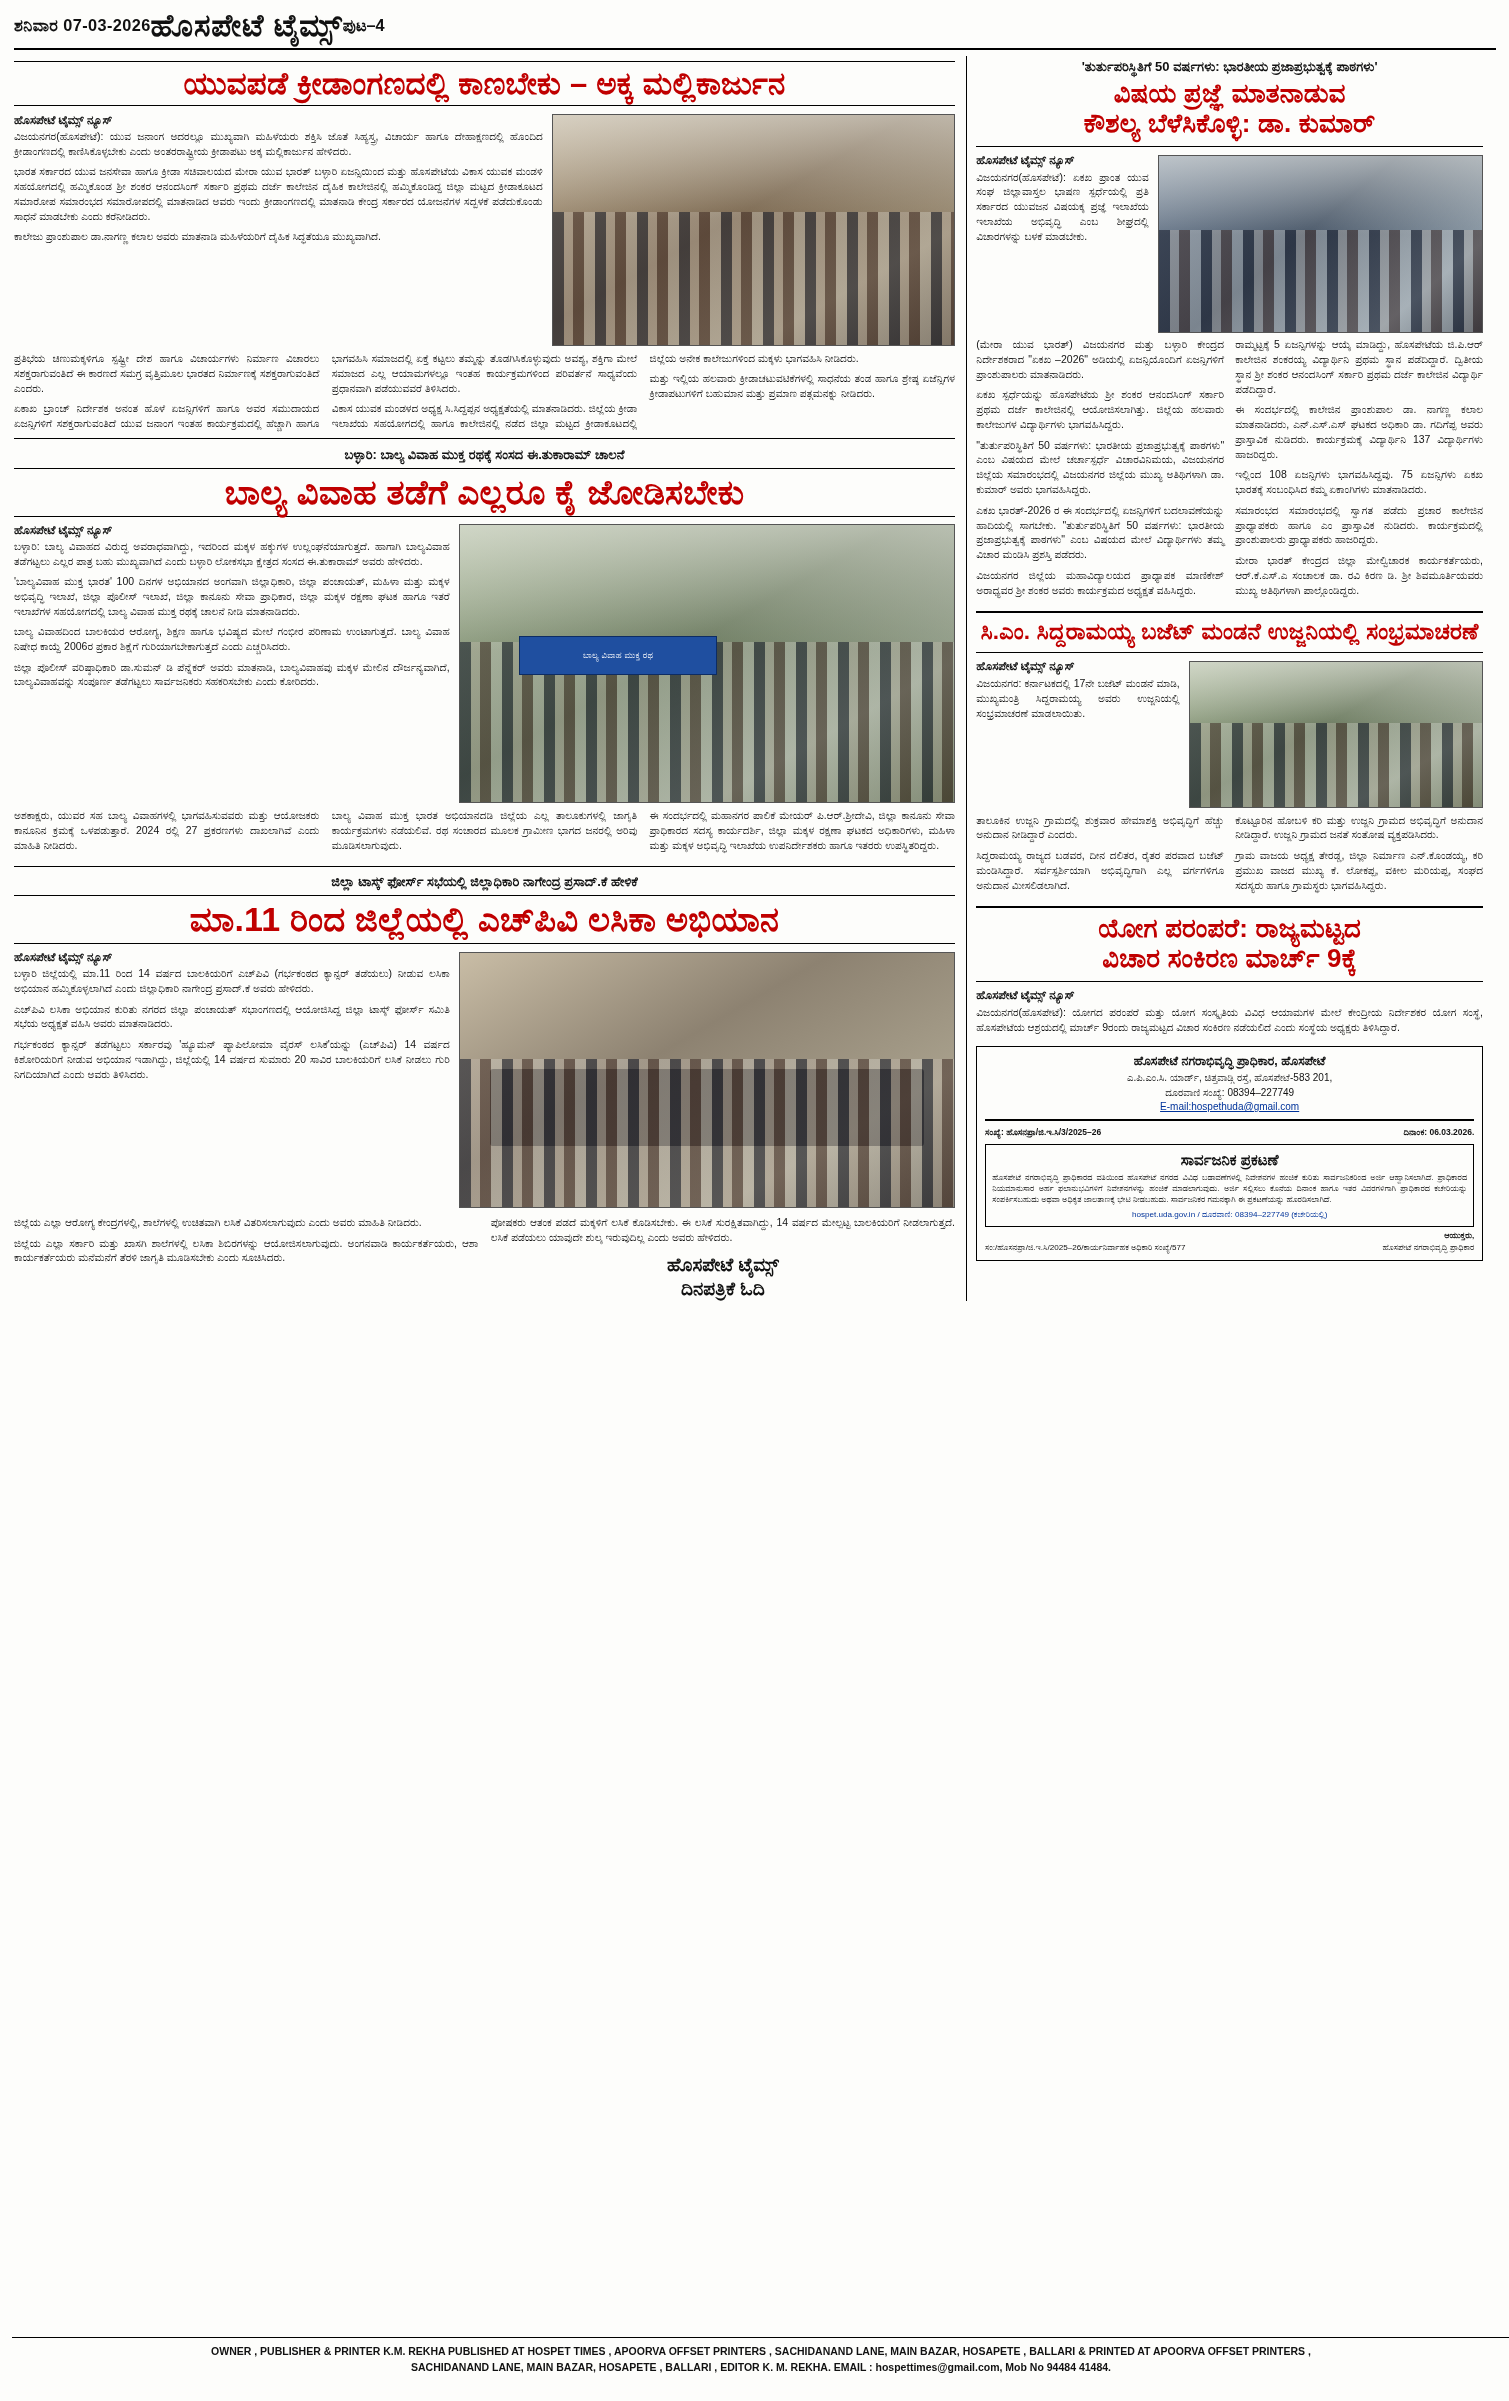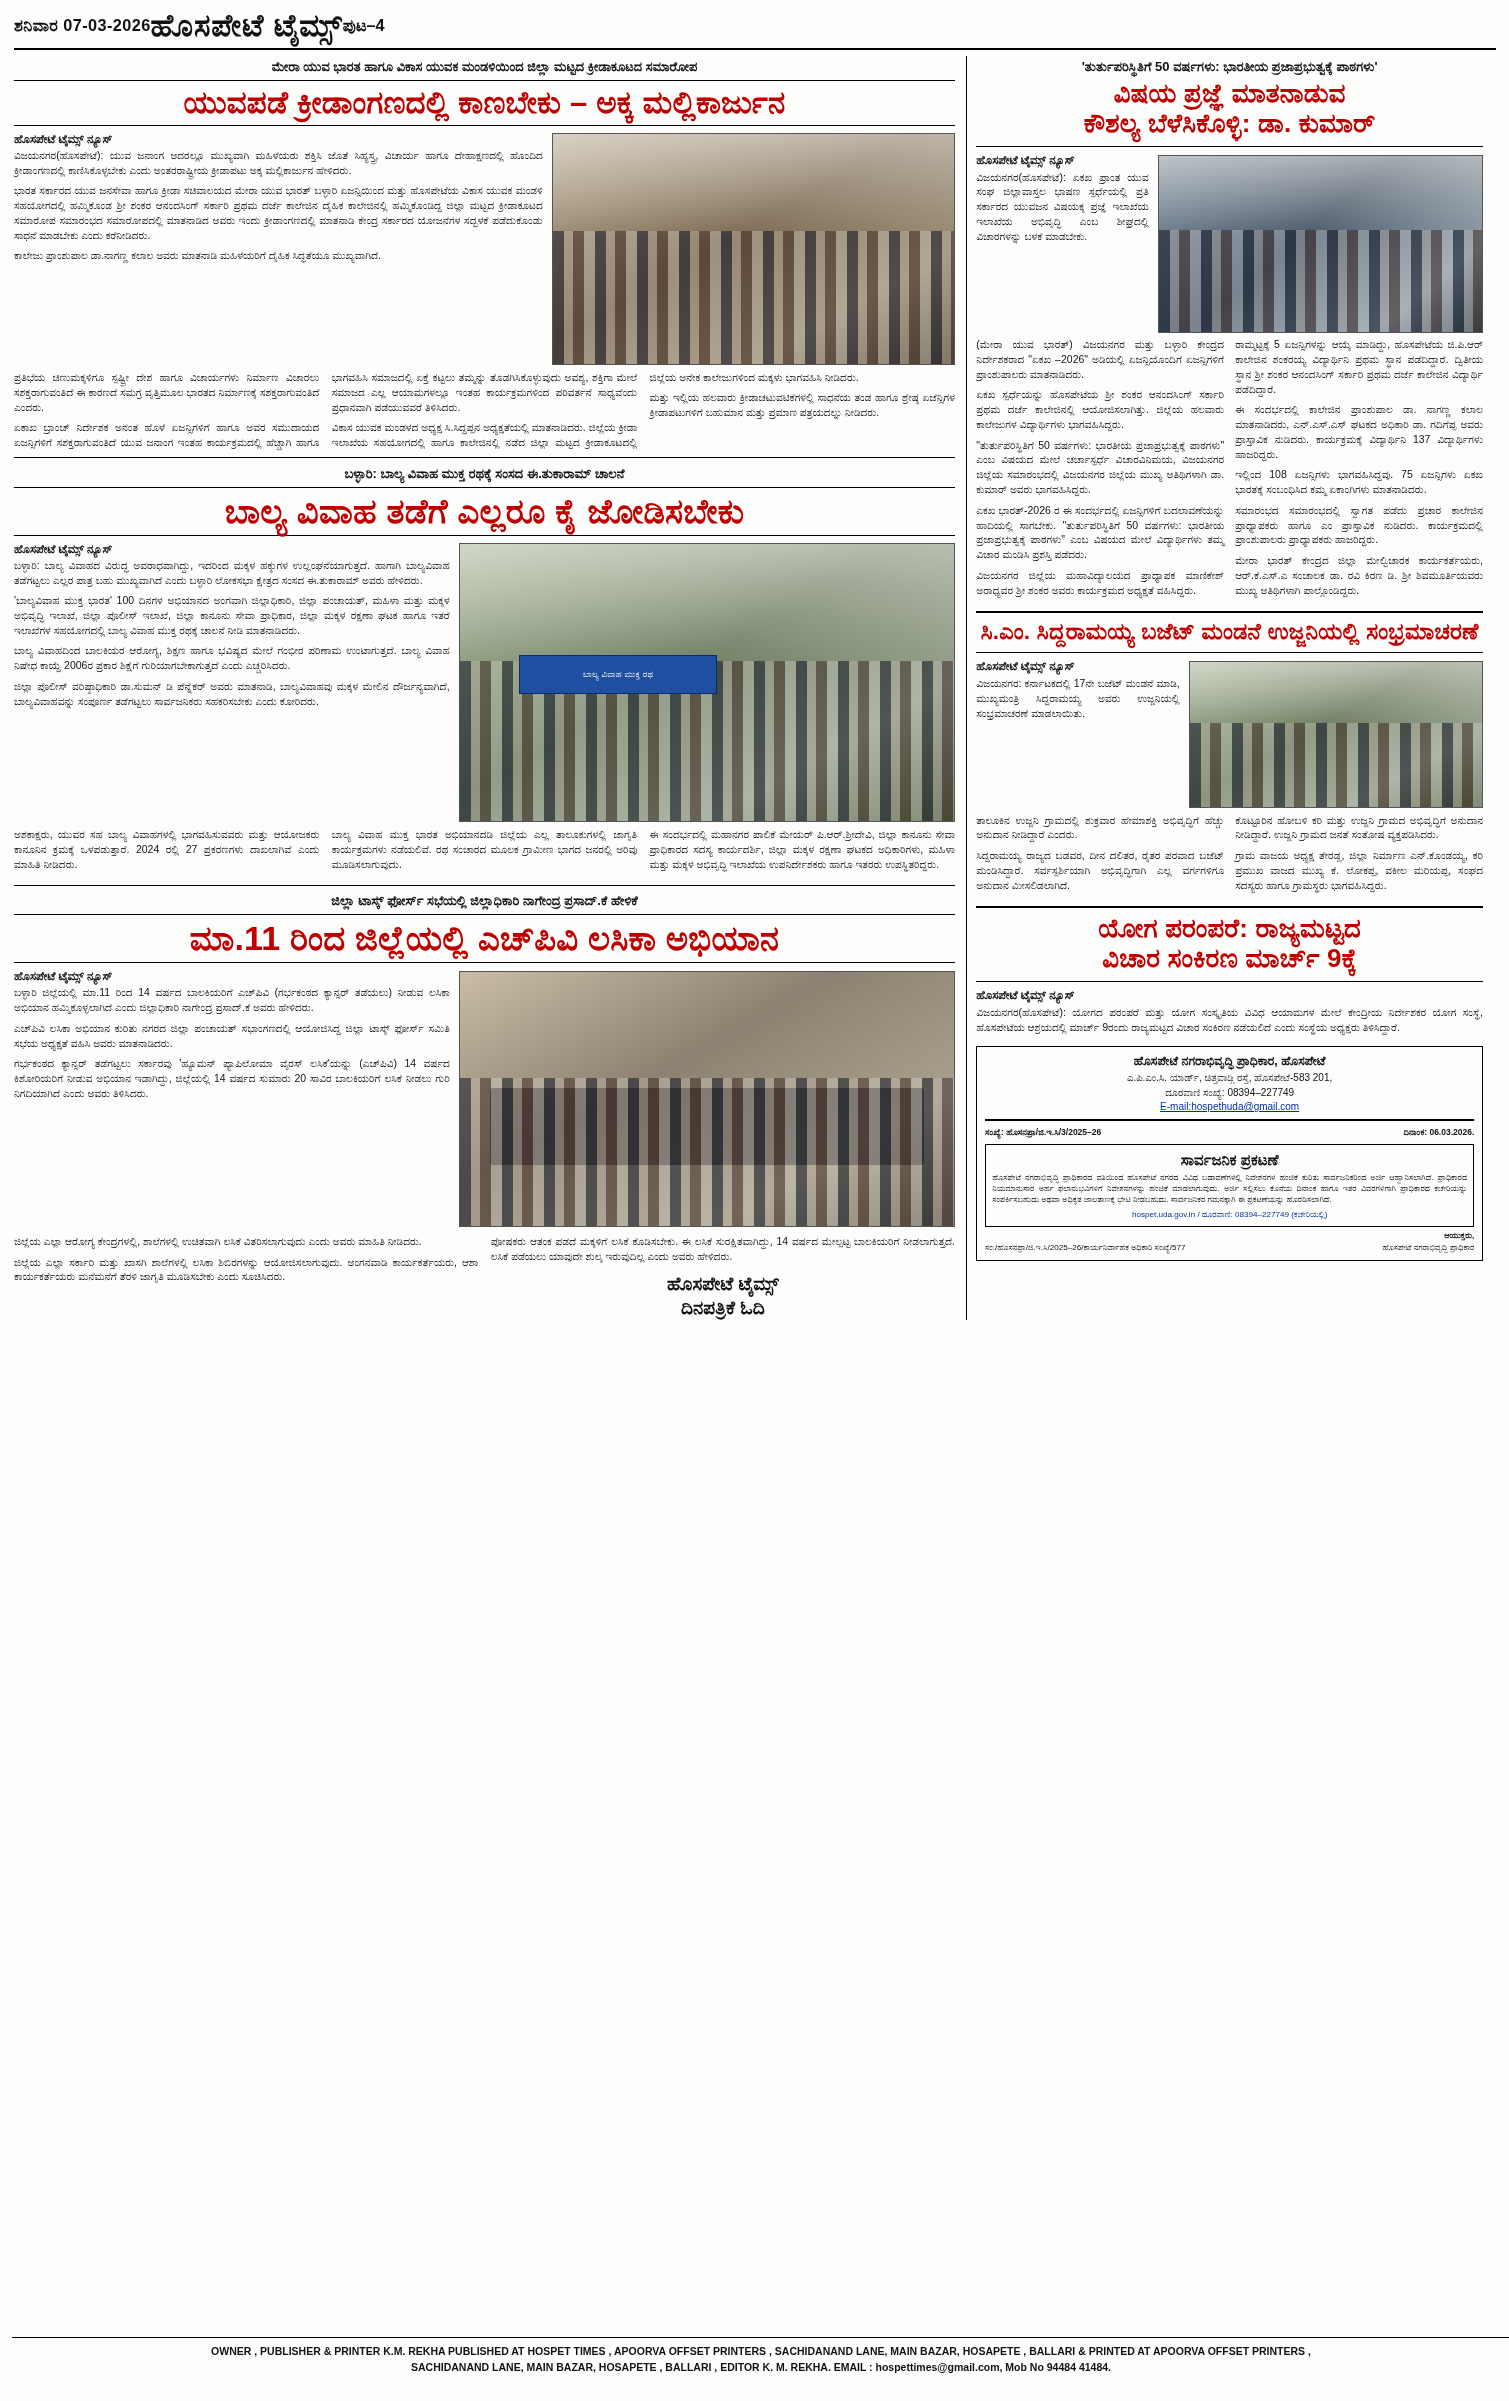--- a/index.html
+++ b/index.html
@@ -127,41 +127,40 @@
     <div class="date">ಶನಿವಾರ  07-03-2026</div>
     <div class="logo">ಹೊಸಪೇಟೆ ಟೈಮ್ಸ್</div>
     <div class="pageno">ಪುಟ–4</div>
   </div>
 
   <div class="body-grid">
 
     <div class="left-col">
 
       <div>
-        <div class="kicker">ಮೇರಾ ಯುವ ಭಾರತ ಹಾಗೂ ವಿಕಾಸ ಯುವಕ ಮಂಡಳಿಯಿಂದ ಜಿಲ್ಲಾ ಮಟ್ಟದ ಕ್ರೀಡಾಕೂಟದ ಸಮಾರೋಪ</div>
         <div class="rule-box">
           <div class="headline h-lg">ಯುವಪಡೆ ಕ್ರೀಡಾಂಗಣದಲ್ಲಿ ಕಾಣಬೇಕು – ಅಕ್ಕ ಮಲ್ಲಿಕಾರ್ಜುನ</div>
         </div>
 
         <div class="flow">
           <div class="photo indoor img-right" style="width:403px;height:232px;">
             <div class="sky"></div>
             <div class="fig-people"></div>
           </div>
           <div class="byline">ಹೊಸಪೇಟೆ ಟೈಮ್ಸ್ ನ್ಯೂಸ್</div>
           <p class="bodytext">ವಿಜಯನಗರ(ಹೊಸಪೇಟೆ): ಯುವ ಜನಾಂಗ ಅದರಲ್ಲೂ ಮುಖ್ಯವಾಗಿ ಮಹಿಳೆಯರು ಶಕ್ತಿಸಿ ಜೊತೆ ಸಿಹ್ಯಸ್ತ್ರ, ವಿಚಾರ್ಯ ಹಾಗೂ ದೇಹಾಕ್ಷಣದಲ್ಲಿ ಹೊಂದಿದ ಕ್ರೀಡಾಂಗಣದಲ್ಲಿ ಕಾಣಿಸಿಕೊಳ್ಳಬೇಕು ಎಂದು ಅಂತರರಾಷ್ಟ್ರೀಯ ಕ್ರೀಡಾಪಟು ಅಕ್ಕ ಮಲ್ಲಿಕಾರ್ಜುನ ಹೇಳಿದರು.</p>
           <p class="bodytext">ಭಾರತ ಸರ್ಕಾರದ ಯುವ ಜನಸೇವಾ ಹಾಗೂ ಕ್ರೀಡಾ ಸಚಿವಾಲಯದ ಮೇರಾ ಯುವ ಭಾರತ್ ಬಳ್ಳಾರಿ ಏಜನ್ಸಿಯಿಂದ ಮತ್ತು ಹೊಸಪೇಟೆಯ ವಿಕಾಸ ಯುವಕ ಮಂಡಳಿ ಸಹಯೋಗದಲ್ಲಿ ಹಮ್ಮಿಕೊಂಡ ಶ್ರೀ ಶಂಕರ ಆನಂದಸಿಂಗ್ ಸರ್ಕಾರಿ ಪ್ರಥಮ ದರ್ಜೆ ಕಾಲೇಜಿನ ದೈಹಿಕ ಕಾಲೇಜಿನಲ್ಲಿ ಹಮ್ಮಿಕೊಂಡಿದ್ದ ಜಿಲ್ಲಾ ಮಟ್ಟದ ಕ್ರೀಡಾಕೂಟದ ಸಮಾರೋಪ ಸಮಾರಂಭದ ಸಮಾರೋಪದಲ್ಲಿ ಮಾತನಾಡಿದ ಅವರು ಇಂದು ಕ್ರೀಡಾಂಗಣದಲ್ಲಿ ಮಾತನಾಡಿ ಕೇಂದ್ರ ಸರ್ಕಾರದ ಯೋಜನೆಗಳ ಸದ್ಬಳಕೆ ಪಡೆದುಕೊಂಡು ಸಾಧನೆ ಮಾಡಬೇಕು ಎಂದು ಕರೆನೀಡಿದರು.</p>
           <p class="bodytext">ಕಾಲೇಜು ಪ್ರಾಂಶುಪಾಲ ಡಾ.ನಾಗಣ್ಣ ಕಲಾಲ ಅವರು ಮಾತನಾಡಿ ಮಹಿಳೆಯರಿಗೆ ದೈಹಿಕ ಸಿದ್ಧತೆಯೂ ಮುಖ್ಯವಾಗಿದೆ.</p>
         </div>
         <div class="clear"></div>
         <div class="cols c3">
           <p class="bodytext">ಪ್ರತಿಭೆಯ ಚಿಣುಮಕ್ಕಳಿಗೂ ಸ್ಪಷ್ಟ್ರೀ ದೇಶ ಹಾಗೂ ವಿಚಾರ್ಯಗಳು ನಿರ್ಮಾಣ ವಿಚಾರಲು ಸಶಕ್ತರಾಗುವಂತಿದೆ ಈ ಕಾರಣದೆ ಸಮಗ್ರ ವೃತ್ತಿಮೂಲ ಭಾರತದ ನಿರ್ಮಾಣಕ್ಕೆ ಸಶಕ್ತರಾಗುವಂತಿದೆ ಎಂದರು.</p>
           <p class="bodytext">ಏಕಾಖ ಬ್ರಾಂಚ್ ನಿರ್ದೇಶಕ ಅನಂತ ಹೊಳೆ ಏಜನ್ಸಿಗಳಿಗೆ ಹಾಗೂ ಅವರ ಸಮುದಾಯದ ಏಜನ್ಸಿಗಳಿಗೆ ಸಶಕ್ತರಾಗುವಂತಿದೆ ಯುವ ಜನಾಂಗ ಇಂತಹ ಕಾರ್ಯಕ್ರಮದಲ್ಲಿ ಹೆಚ್ಚಾಗಿ ಹಾಗೂ ಭಾಗವಹಿಸಿ ಸಮಾಜದಲ್ಲಿ ಏಕ್ತೆ ಕಟ್ಟಲು ತಮ್ಮನ್ನು ತೊಡಗಿಸಿಕೊಳ್ಳುವುದು ಅವಶ್ಯ, ಶಕ್ತಿಗಾ ಮೇಲೆ ಸಮಾಜದ ಎಲ್ಲ ಆಯಾಮಗಳಲ್ಲೂ ಇಂತಹ ಕಾರ್ಯಕ್ರಮಗಳಿಂದ ಪರಿವರ್ತನೆ ಸಾಧ್ಯವೆಂದು ಪ್ರಧಾನವಾಗಿ ಪಡೆಯುವವರೆ ತಿಳಿಸಿದರು.</p>
           <p class="bodytext">ವಿಕಾಸ ಯುವಕ ಮಂಡಳದ ಅಧ್ಯಕ್ಷ ಸಿ.ಸಿದ್ದಪ್ಪನ ಅಧ್ಯಕ್ಷತೆಯಲ್ಲಿ ಮಾತನಾಡಿದರು. ಜಿಲ್ಲೆಯ ಕ್ರೀಡಾ ಇಲಾಖೆಯ ಸಹಯೋಗದಲ್ಲಿ ಹಾಗೂ ಕಾಲೇಜಿನಲ್ಲಿ ನಡೆದ ಜಿಲ್ಲಾ ಮಟ್ಟದ ಕ್ರೀಡಾಕೂಟದಲ್ಲಿ ಜಿಲ್ಲೆಯ ಅನೇಕ ಕಾಲೇಜುಗಳಿಂದ ಮಕ್ಕಳು ಭಾಗವಹಿಸಿ ನೀಡಿದರು.</p>
-          <p class="bodytext">ಮತ್ತು ಇಲ್ಲಿಯ ಹಲವಾರು ಕ್ರೀಡಾಚಟುವಟಿಕೆಗಳಲ್ಲಿ ಸಾಧನೆಯ ತಂಡ ಹಾಗೂ ಶ್ರೇಷ್ಠ ಏಜೆನ್ಸಿಗಳ ಕ್ರೀಡಾಪಟುಗಳಿಗೆ ಬಹುಮಾನ ಮತ್ತು ಪ್ರಮಾಣ ಪತ್ರಯದಲ್ನು ನೀಡಿದರು.</p>
+          <p class="bodytext">ಮತ್ತು ಇಲ್ಲಿಯ ಹಲವಾರು ಕ್ರೀಡಾಚಟುವಟಿಕೆಗಳಲ್ಲಿ ಸಾಧನೆಯ ತಂಡ ಹಾಗೂ ಶ್ರೇಷ್ಠ ಏಜೆನ್ಸಿಗಳ ಕ್ರೀಡಾಪಟುಗಳಿಗೆ ಬಹುಮಾನ ಮತ್ತು ಪ್ರಮಾಣ ಪತ್ಗಮನಕ್ನು ನೀಡಿದರು.</p>
         </div>
       </div>
 
       <div style="margin-top:4.6px;">
         <div class="rule-thin"></div>
         <div class="kicker">ಬಳ್ಳಾರಿ: ಬಾಲ್ಯ ವಿವಾಹ ಮುಕ್ತ ರಥಕ್ಕೆ ಸಂಸದ ಈ.ತುಕಾರಾಮ್ ಚಾಲನೆ</div>
         <div class="rule-box">
           <div class="headline h-xl">ಬಾಲ್ಯ ವಿವಾಹ ತಡೆಗೆ ಎಲ್ಲರೂ ಕೈ ಜೋಡಿಸಬೇಕು</div>
         </div>
 

